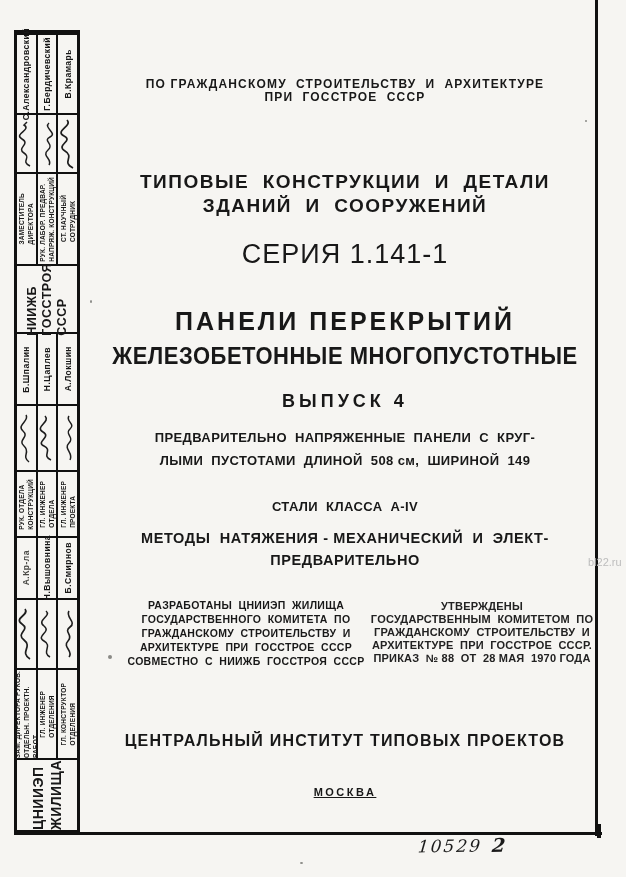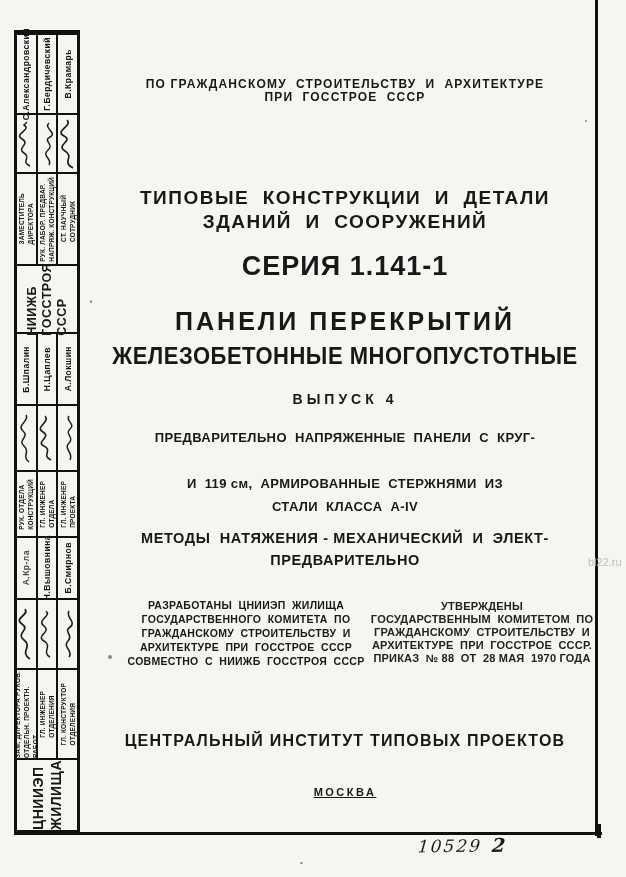--- a/index.html
+++ b/index.html
@@ -8,25 +8,25 @@
     font-family:"Liberation Sans",sans-serif;color:#181818;overflow:hidden;
   }
   
   .right-border{position:absolute;left:595px;top:0;width:3px;height:836px;background:#111;}
   .bottom-border{position:absolute;left:14px;top:832px;width:588px;height:3px;background:#111;}
   .border-tick{position:absolute;left:597px;top:824px;width:4px;height:14px;background:#111;}
   
   .content{position:absolute;left:88px;top:0;width:514px;text-align:center;}
   .content div{position:absolute;left:0;width:100%;}
   .committee{top:64px;font-size:12px;font-weight:bold;letter-spacing:1.2px;line-height:13.5px;}
-  .doctype{top:170px;font-size:19px;font-weight:bold;letter-spacing:1.5px;line-height:24px;margin-top:16px;}
-  .series{top:251px;font-size:27px;font-weight:bold;letter-spacing:1px;text-align:center;}
+  .doctype{top:170px;font-size:19px;font-weight:bold;letter-spacing:1.5px;line-height:24px;}
+  .series{top:239px;font-size:27px;font-weight:normal;letter-spacing:1px;text-align:center;}
   .title1{top:307px;font-size:25px;font-weight:bold;letter-spacing:3px;}
   .title2{top:343px;font-size:22px;font-weight:bold;letter-spacing:0.5px;transform:scaleY(1.08);}
-  .issue{top:391px;font-size:14px;font-weight:bold;letter-spacing:4px;}
+  .issue{top:391px;font-size:18px;font-weight:bold;letter-spacing:4px;}
   .desc{top:426px;font-size:13px;font-weight:bold;letter-spacing:0.4px;line-height:23px;}
   .methods{top:527px;font-size:14.5px;font-weight:bold;letter-spacing:0.6px;line-height:22px;}
   .institute{top:732px;font-size:16px;font-weight:bold;letter-spacing:1.2px;}
   .city{top:786px;font-size:11px;font-weight:bold;letter-spacing:2.5px;text-decoration:underline;}
   .devcol{position:absolute;left:120px;top:598px;width:252px;font-size:10.5px;font-weight:bold;
     line-height:14px;letter-spacing:0.3px;text-align:center;}
   .appcol{position:absolute;left:368px;top:600px;width:228px;font-size:11px;font-weight:bold;
     line-height:13px;letter-spacing:0.2px;text-align:center;color:#222;}
   .line{white-space:pre;}
   
@@ -228,22 +228,22 @@
     <div class="doctype">
       <span class="line">ТИПОВЫЕ  КОНСТРУКЦИИ  И  ДЕТАЛИ</span><br>
       <span class="line">ЗДАНИЙ  И  СООРУЖЕНИЙ</span>
     </div>
     <div class="series">СЕРИЯ 1.141-1</div>
     <div class="title1">ПАНЕЛИ  ПЕРЕКРЫТИЙ</div>
     <div class="title2">ЖЕЛЕЗОБЕТОННЫЕ  МНОГОПУСТОТНЫЕ</div>
     <div class="issue">ВЫПУСК  4</div>
     <div class="desc">
       <span class="line">ПРЕДВАРИТЕЛЬНО  НАПРЯЖЕННЫЕ  ПАНЕЛИ  С  КРУГ-</span><br>
+      <span class="line">ЛЫМИ  ПУСТОТАМИ  ДЛИНОЙ  508 см,  ШИРИНОЙ  149</span><br>
       <br>
-      <span class="line">И  119 см,  АРМИРОВАННЫЕ  СТЕРЖНЯМИ  ИЗ</span><br>
       <span class="line">СТАЛИ  КЛАССА  А-IV</span>
     </div>
     <div class="methods">
       <span class="line">МЕТОДЫ  НАТЯЖЕНИЯ - МЕХАНИЧЕСКИЙ  И  ЭЛЕКТ-</span><br>
       <span class="line">ПРЕДВАРИТЕЛЬНО</span>
     </div>
     <div class="institute">ЦЕНТРАЛЬНЫЙ  ИНСТИТУТ  ТИПОВЫХ  ПРОЕКТОВ</div>
     <div class="city">МОСКВА</div>
   </div>
 

